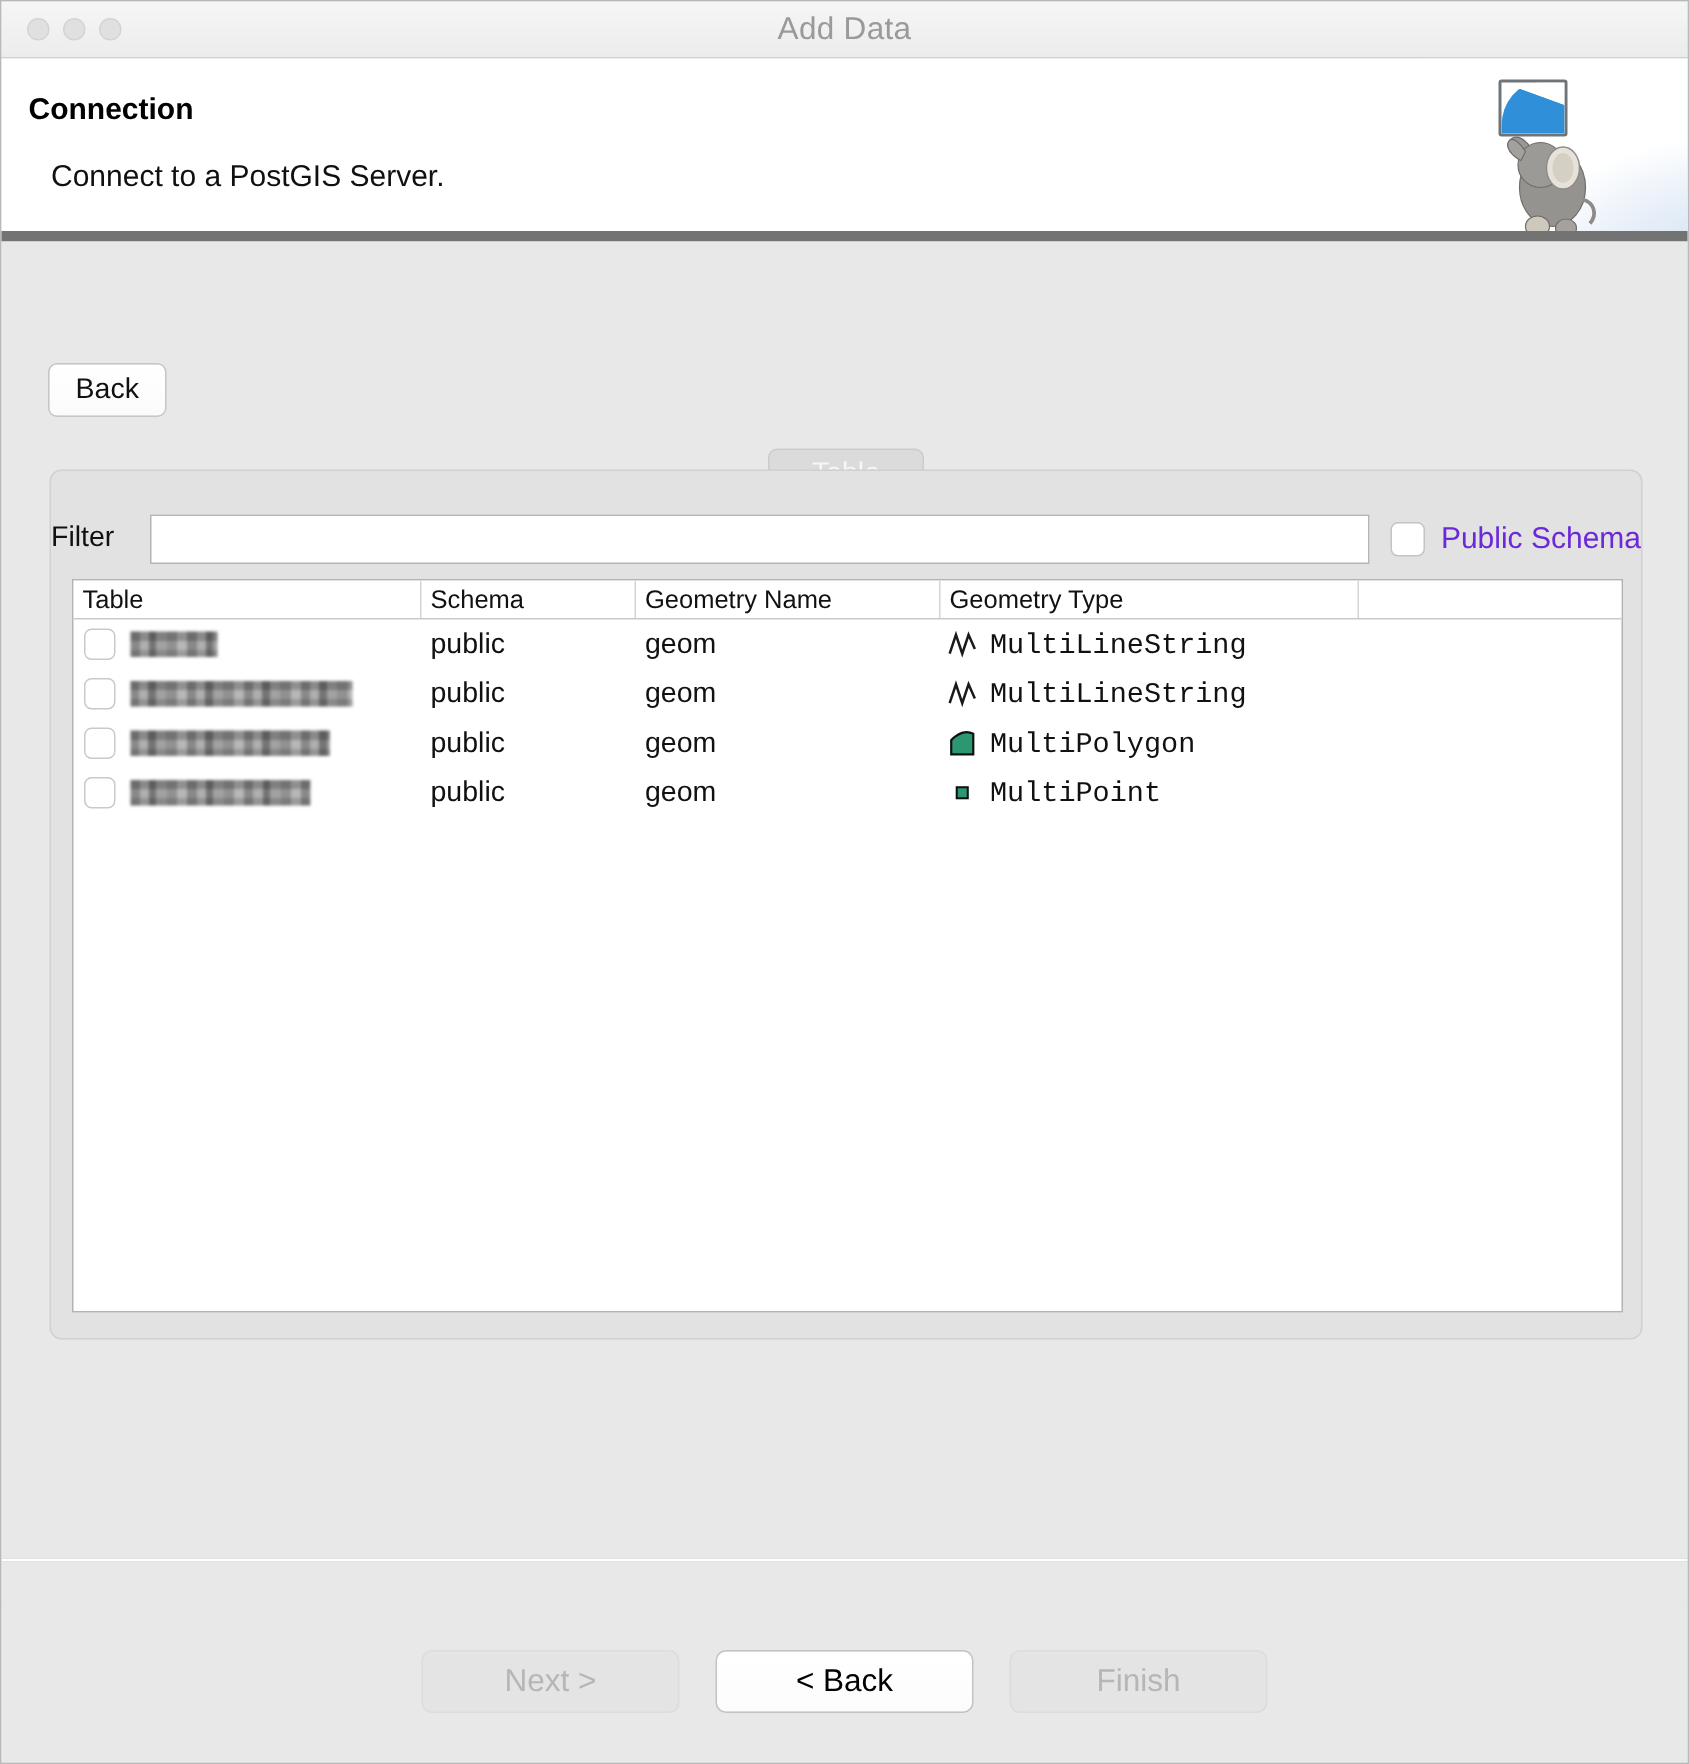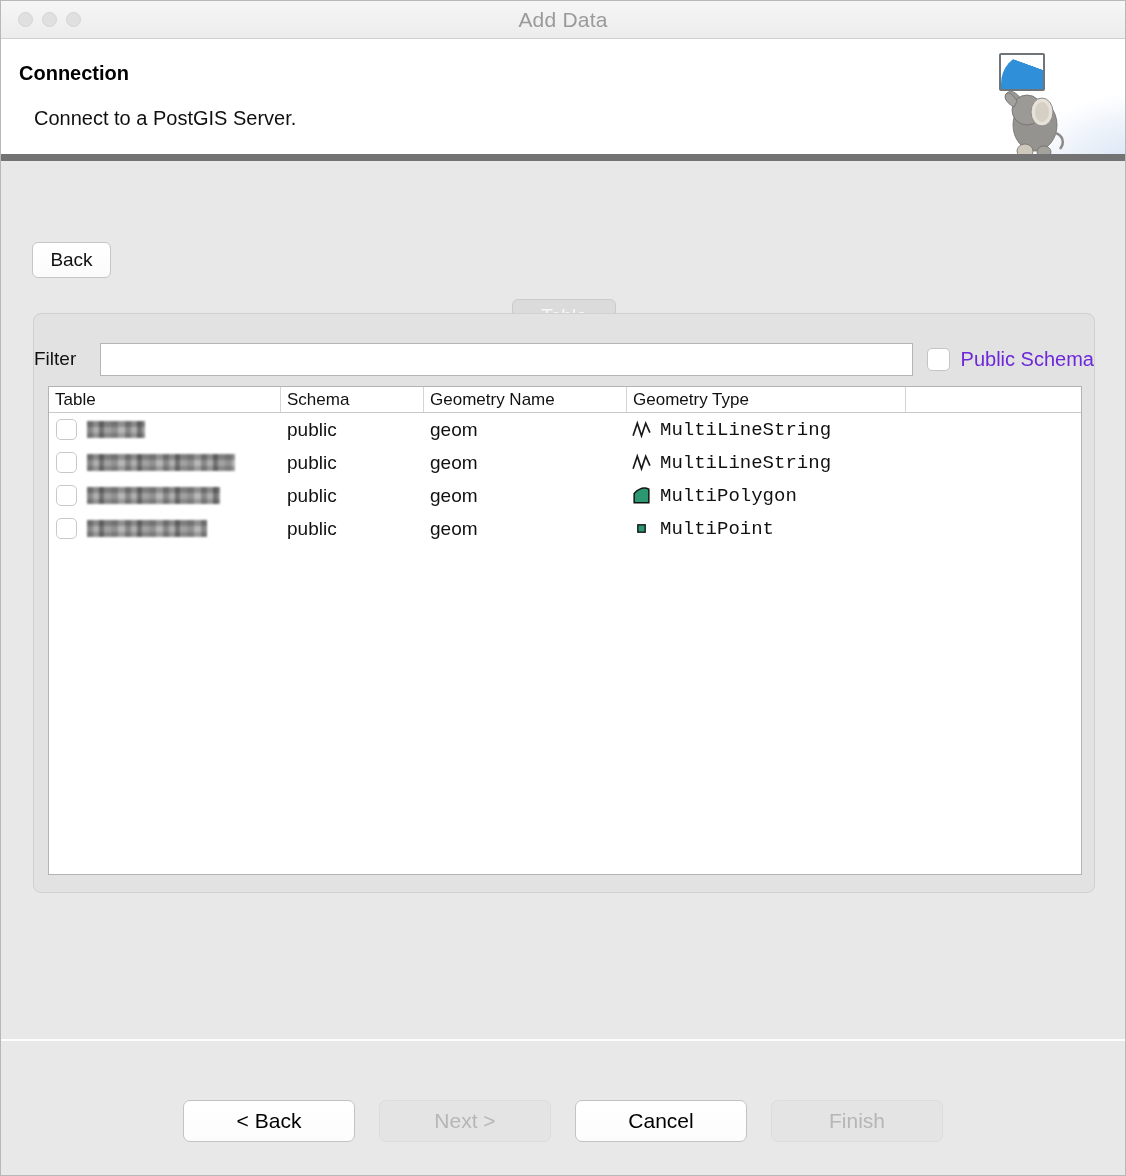--- a/index.html
+++ b/index.html
@@ -476,18 +476,17 @@
               <div class="td c-extra"></div>
             </div>
           </div>
       </div>
     </div>
 
     <div class="separator"></div>
   </div>
 
   <div class="footer">
+    <button class="btn disabled">Next &gt;</button>
     <button class="btn enabled">&lt; Back</button>
-    <button class="btn disabled">Next &gt;</button>
-    <button class="btn enabled">Cancel</button>
     <button class="btn disabled">Finish</button>
   </div>
 </div>
 
 </body></html>

